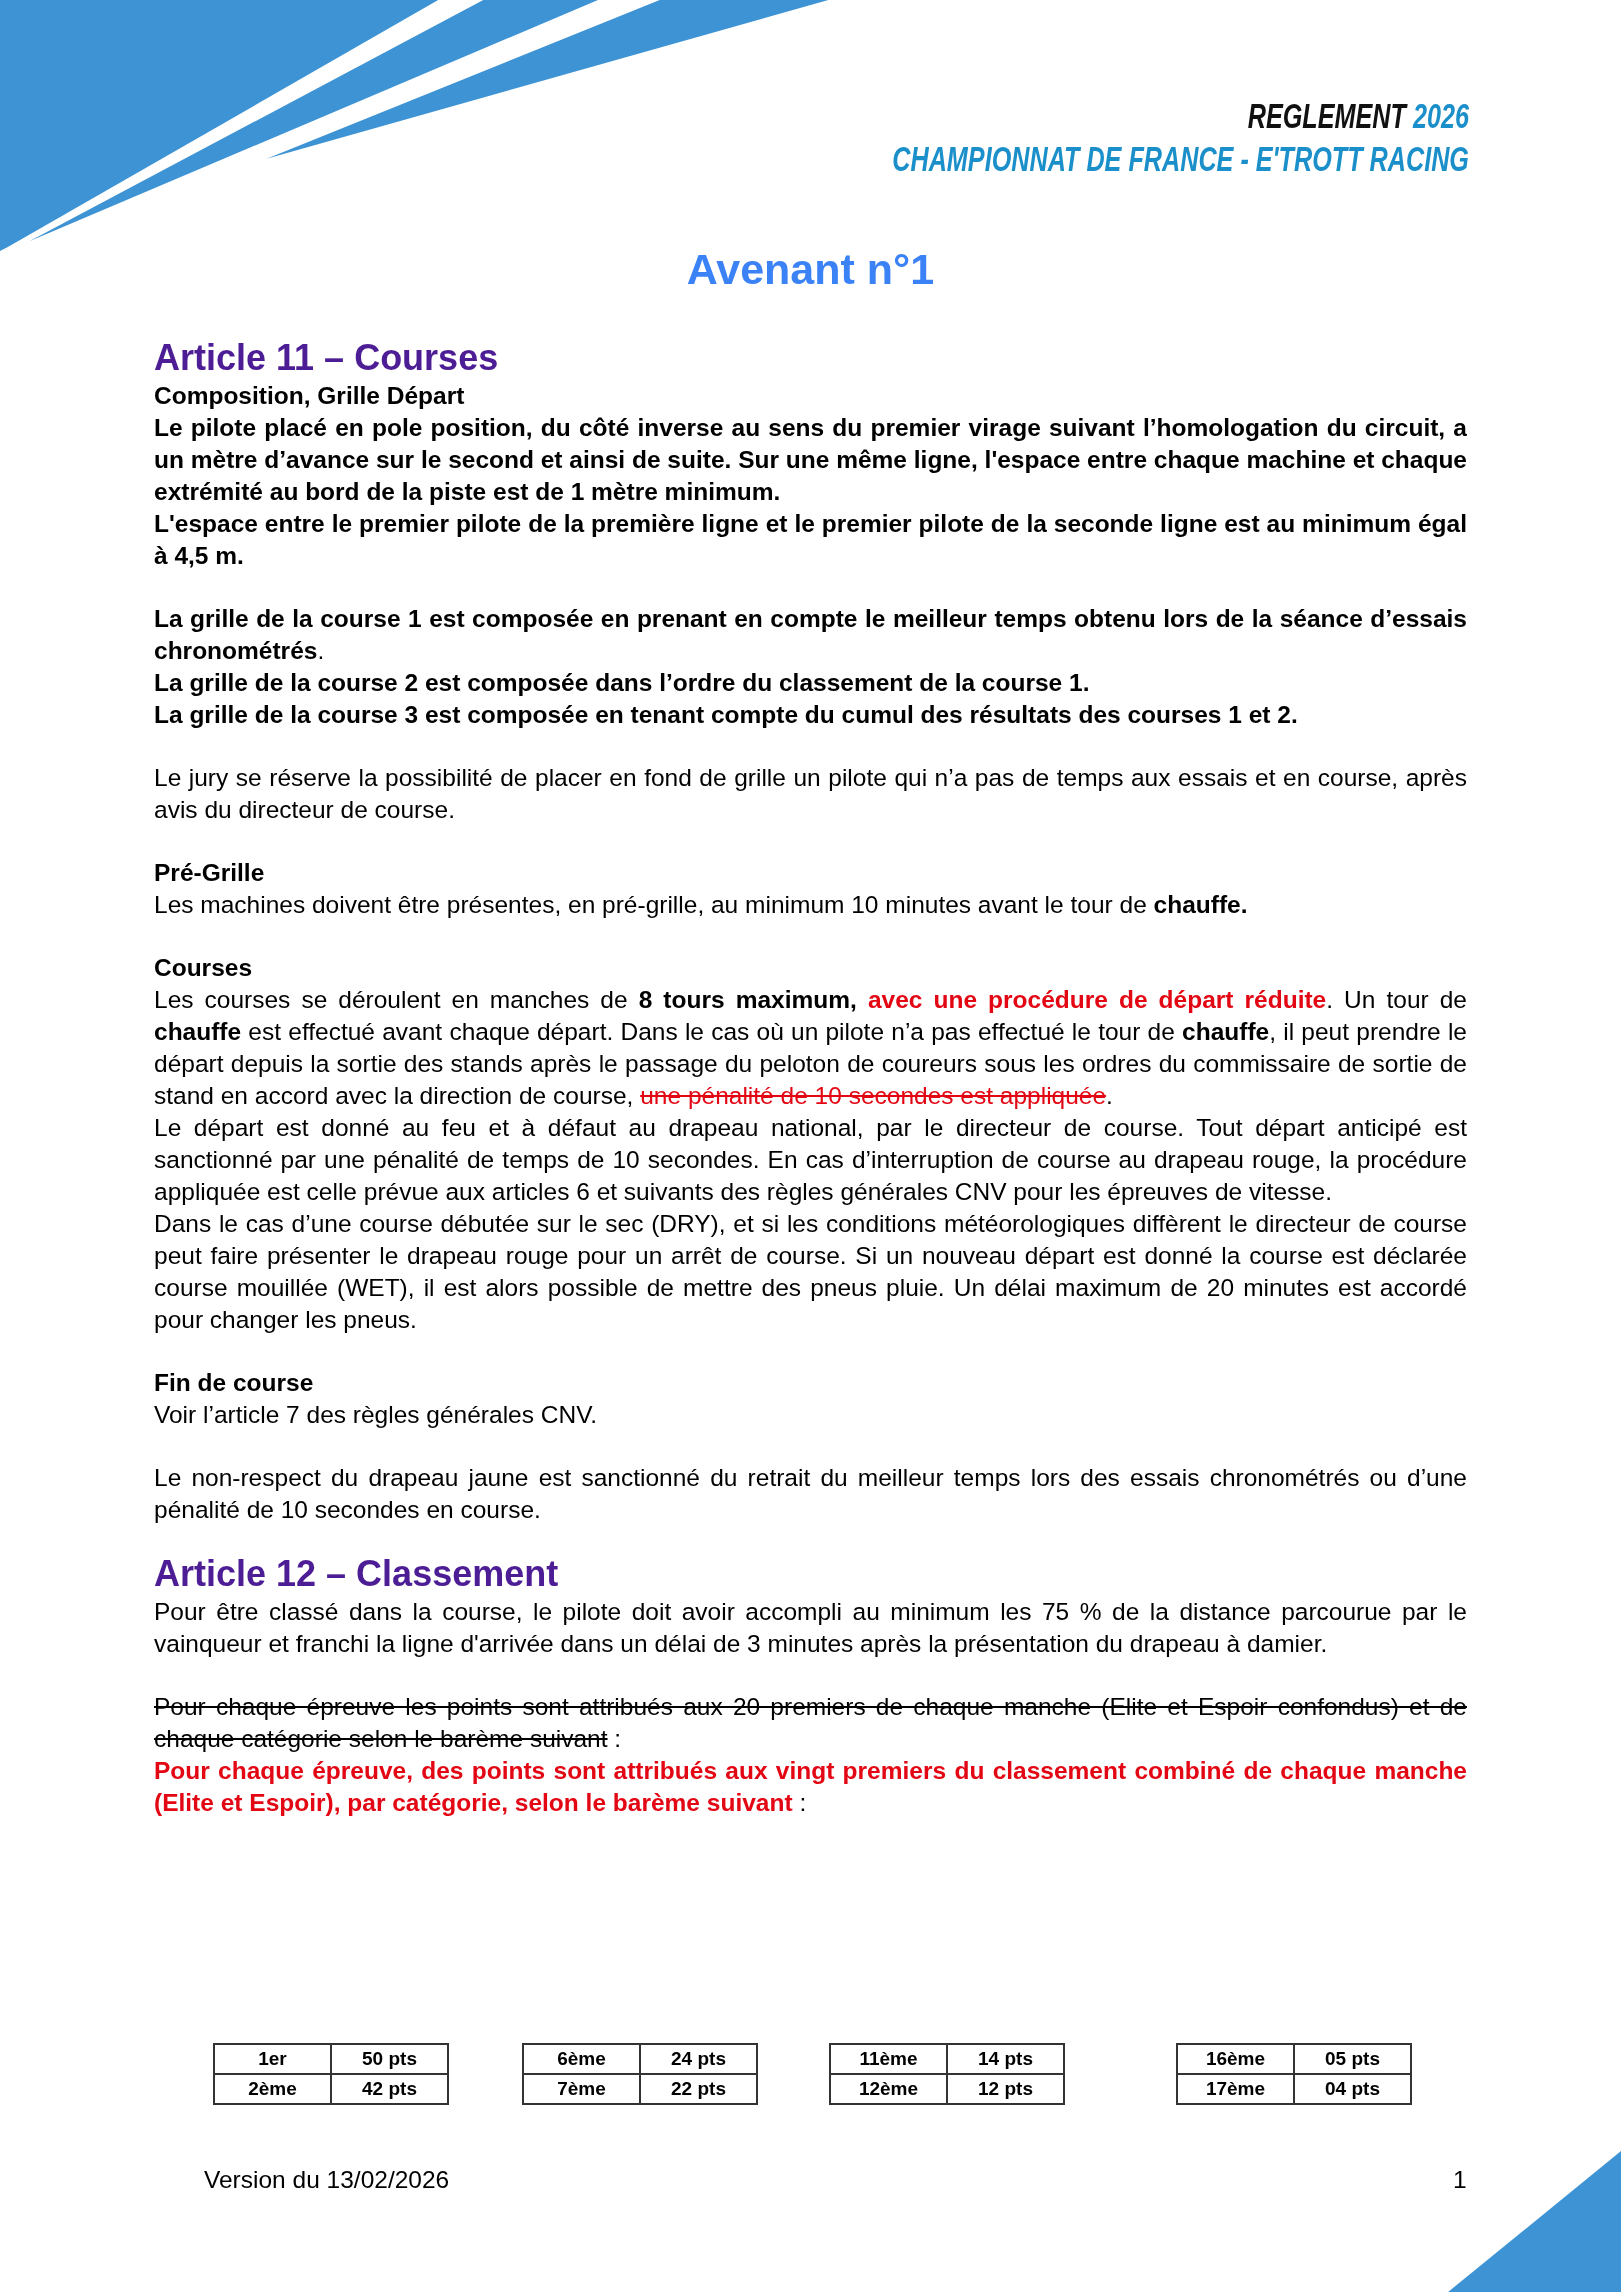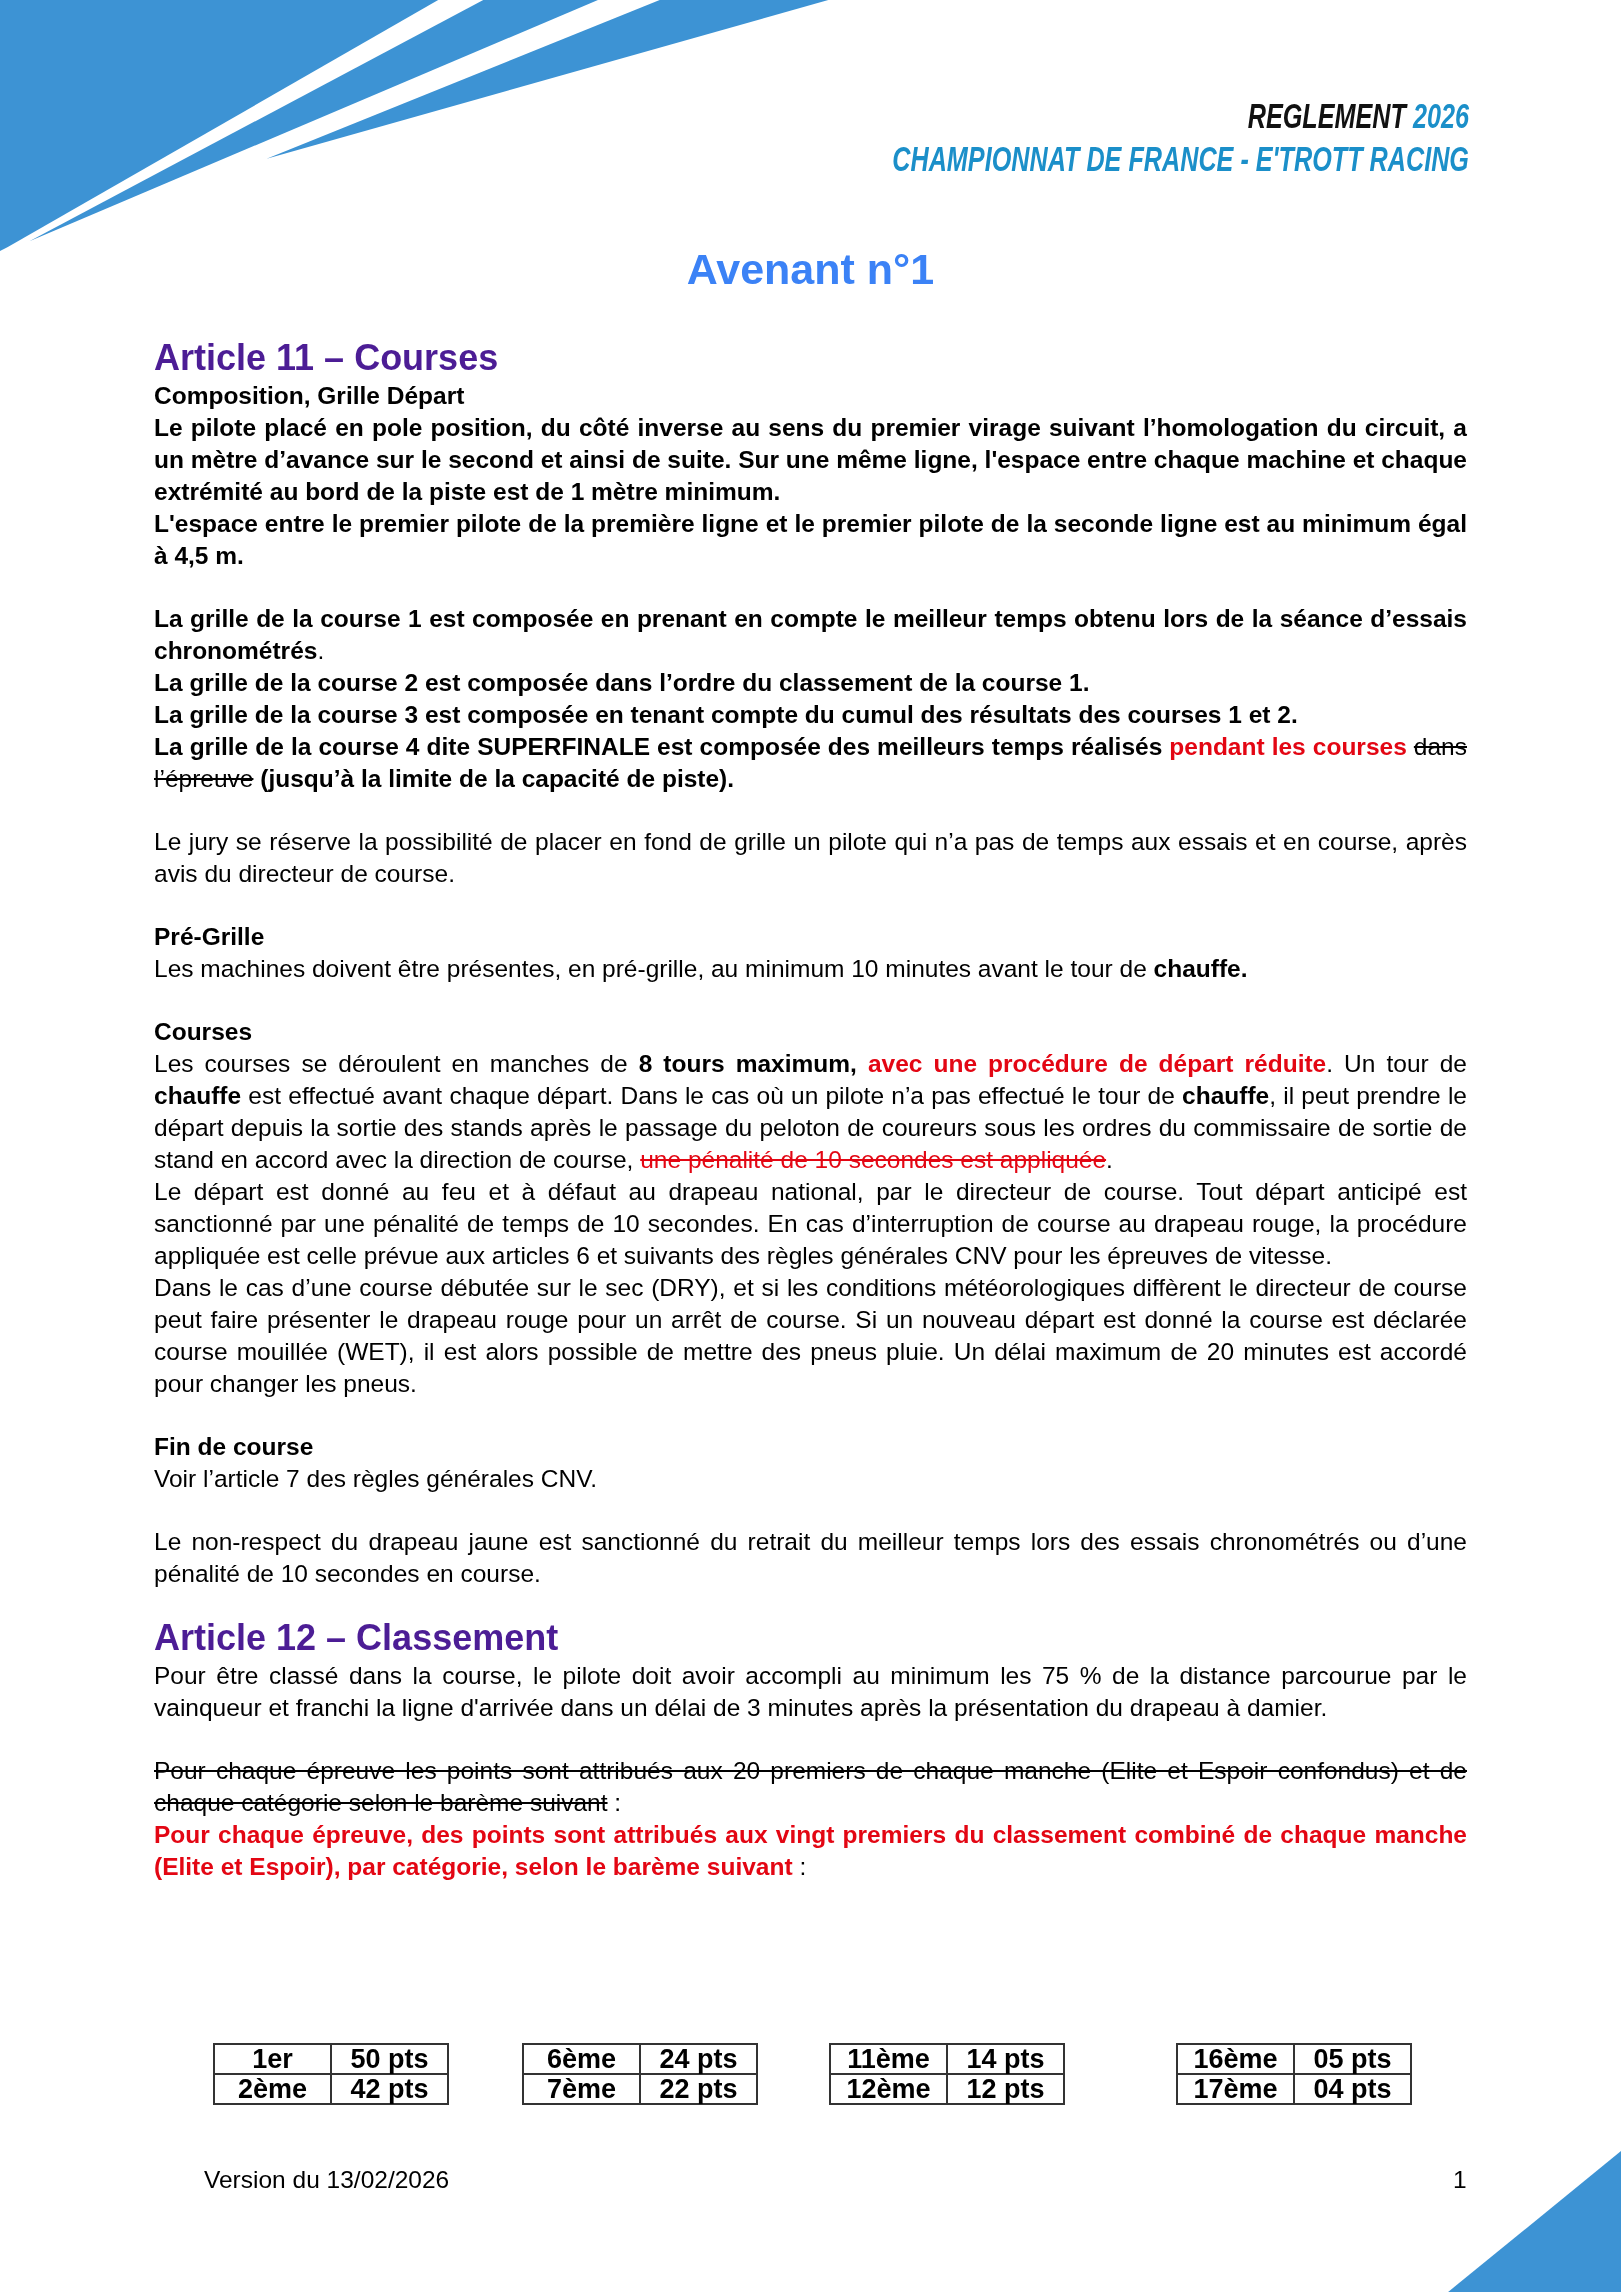--- a/index.html
+++ b/index.html
@@ -25,21 +25,21 @@
   .article-heading { color: #4c1d95; font-weight: bold; font-size: 36px; line-height: 37px; margin: 0 0 3.9px 0; }
   .sub-heading { font-weight: bold; margin: 0; }
   p { margin: 0; }
   .gap { height: 31px; }
   .gap-sm { height: 29px; }
   .b { font-weight: bold; }
   .red { color: #e30613; }
   .strike { text-decoration: line-through; }
 
   .points-tables { position: absolute; top: 2043px; left: 0; width: 1621px; }
-  table.pts { position: absolute; border-collapse: collapse; font-size: 27px; font-weight: bold; }
+  table.pts { position: absolute; border-collapse: collapse; font-size: 19px; font-weight: bold; }
   table.pts td { border: 2px solid #333; text-align: center; height: 28px; padding: 0; line-height: 28px; }
   table.pts td.rank { width: 115px; }
   table.pts td.val { width: 115px; }
 
   .footer-version { position: absolute; left: 204px; top: 2166px; font-size: 24.5px; }
   .footer-page { position: absolute; left: 1453px; top: 2166px; font-size: 24.5px; }
 </style>
 </head>
 <body>
 
@@ -65,21 +65,20 @@
   <h2 class="article-heading">Article 11 – Courses</h2>
 
   <p class="sub-heading">Composition, Grille Départ</p>
   <p class="b">Le pilote placé en pole position, du côté inverse au sens du premier virage suivant l’homologation du circuit, a un mètre d’avance sur le second et ainsi de suite. Sur une même ligne, l'espace entre chaque machine et chaque extrémité au bord de la piste est de 1 mètre minimum.</p>
   <p class="b">L'espace entre le premier pilote de la première ligne et le premier pilote de la seconde ligne est au minimum égal à 4,5 m.</p>
   <div class="gap"></div>
 
   <p><span class="b">La grille de la course 1 est composée en prenant en compte le meilleur temps obtenu lors de la séance d’essais chronométrés</span><span>.</span></p>
   <p class="b">La grille de la course 2 est composée dans l’ordre du classement de la course 1.</p>
   <p class="b">La grille de la course 3 est composée en tenant compte du cumul des résultats des courses 1 et 2.</p>
-  <p class="b"><span>La grille de la course 4 dite SUPERFINALE est composée des meilleurs temps réalisés </span><span class="red">pendant les courses</span> <span class="strike" style="font-weight:normal">dans l’épreuve</span><span> (jusqu’à la limite de la capacité de piste).</span></p>
   <div class="gap"></div>
 
   <p>Le jury se réserve la possibilité de placer en fond de grille un pilote qui n’a pas de temps aux essais et en course, après avis du directeur de course.</p>
   <div class="gap"></div>
 
   <p class="sub-heading">Pré-Grille</p>
   <p><span>Les machines doivent être présentes, en pré-grille, au minimum 10 minutes avant le tour de </span><span class="b">chauffe.</span></p>
   <div class="gap"></div>
 
   <p class="sub-heading">Courses</p>

